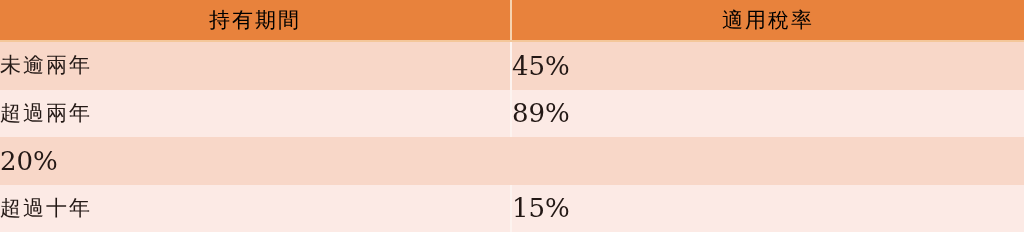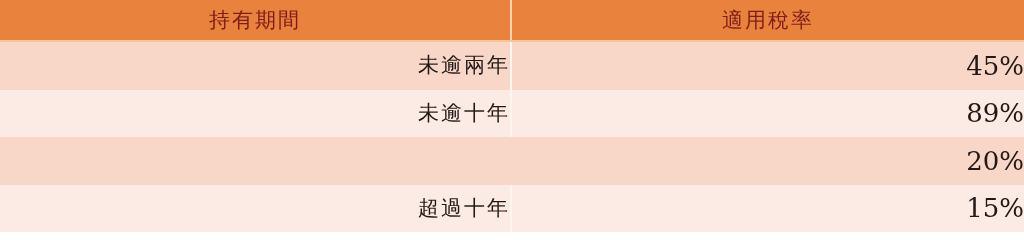--- a/index.html
+++ b/index.html
@@ -36,21 +36,21 @@
     left: 0;
     right: 0;
     bottom: 0;
     height: 2px;
     background: #F4C79A;
   }
   .header-cell {
     display: flex;
     align-items: center;
     justify-content: center;
-    color: #7f1d1d;
+    color: #000000;
     font-size: 21px;
     letter-spacing: 2px;
     line-height: 1;
     box-sizing: border-box;
     padding-bottom: 1px;
   }
   .header-cell.col-period {
     width: 512px;
     flex: 0 0 512px;
     border-right: 2px solid #F6D3B0;
@@ -70,21 +70,21 @@
     display: flex;
     flex: 1 1 0;
     min-height: 0;
   }
   .table-row.row-odd  { background: #F8D7C8; }
   .table-row.row-even { background: #FCEAE5; }
 
   .body-cell {
     display: flex;
     align-items: center;
-    justify-content: flex-end;
+    justify-content: flex-start;
     color: #231815;
     box-sizing: border-box;
     line-height: 1;
   }
   .body-cell.col-period {
     width: 512px;
     flex: 0 0 512px;
     border-right: 2px solid #FDF3EF;
     font-size: 21px;
     letter-spacing: 2px;
@@ -115,21 +115,21 @@
       <div class="body-cell col-period">
         <span>未逾兩年</span>
       </div>
       <div class="body-cell col-rate">
         <span>45%</span>
       </div>
     </div>
 
     <div class="table-row row-even">
       <div class="body-cell col-period">
-        <span>未逾十年</span>
+        <span>超過兩年</span>
       </div>
       <div class="body-cell col-rate">
         <span>89%</span>
       </div>
     </div>
 
     <div class="table-row row-odd">
       <div class="body-cell col-rate">
         <span>20%</span>
       </div>

